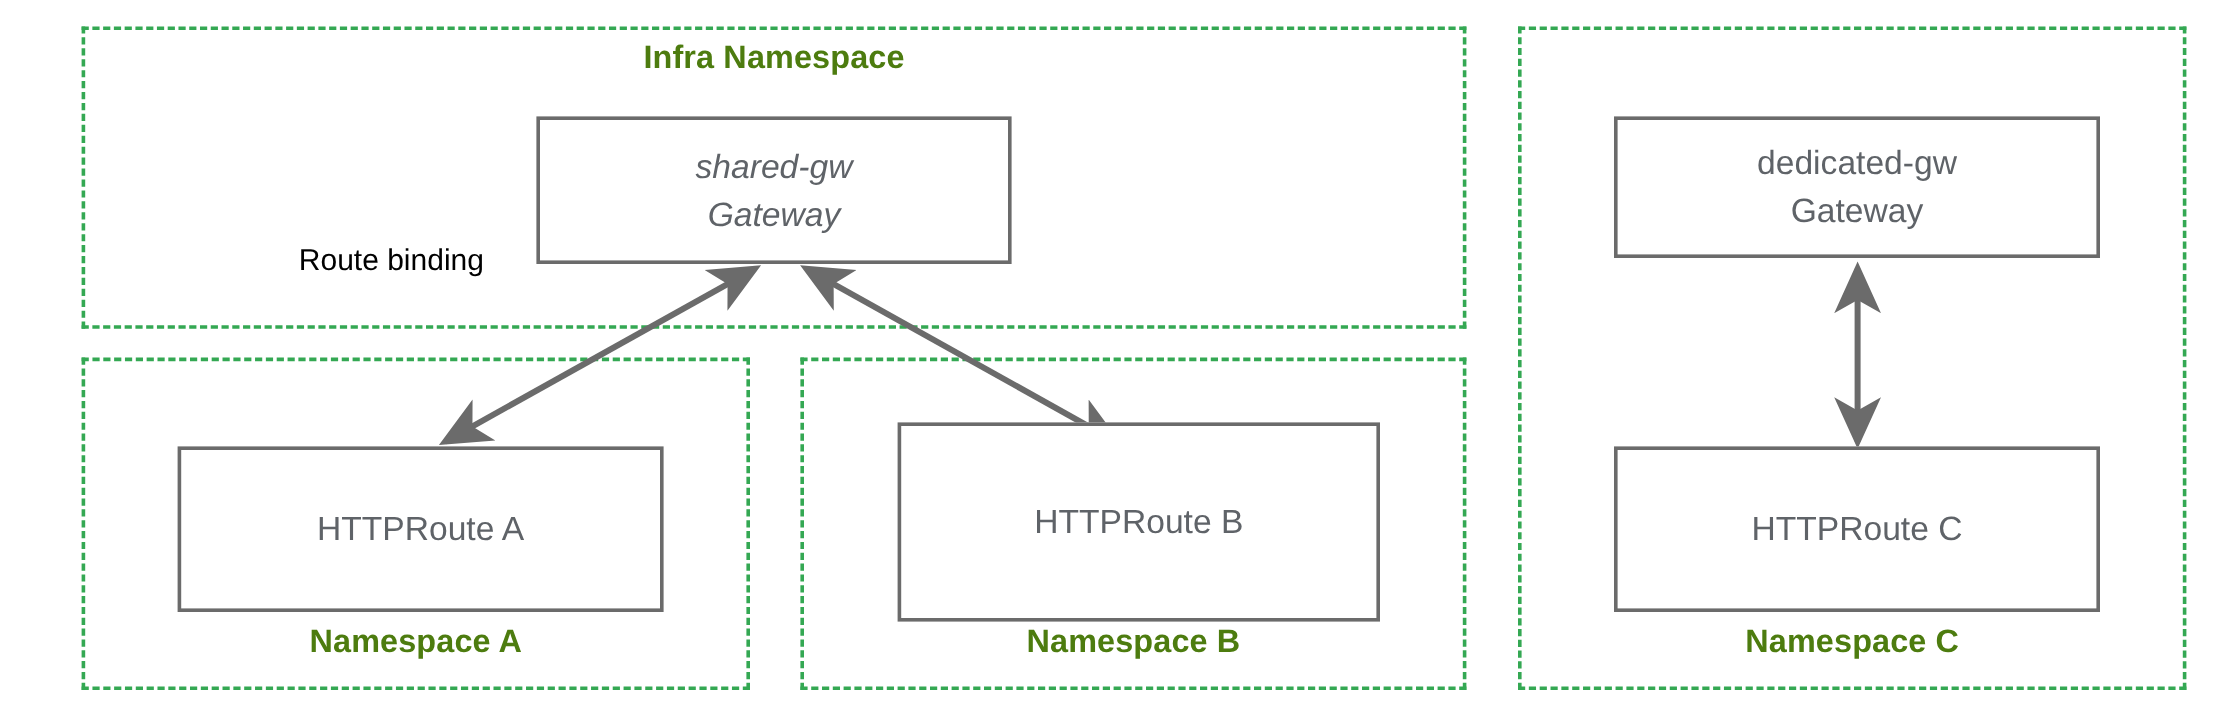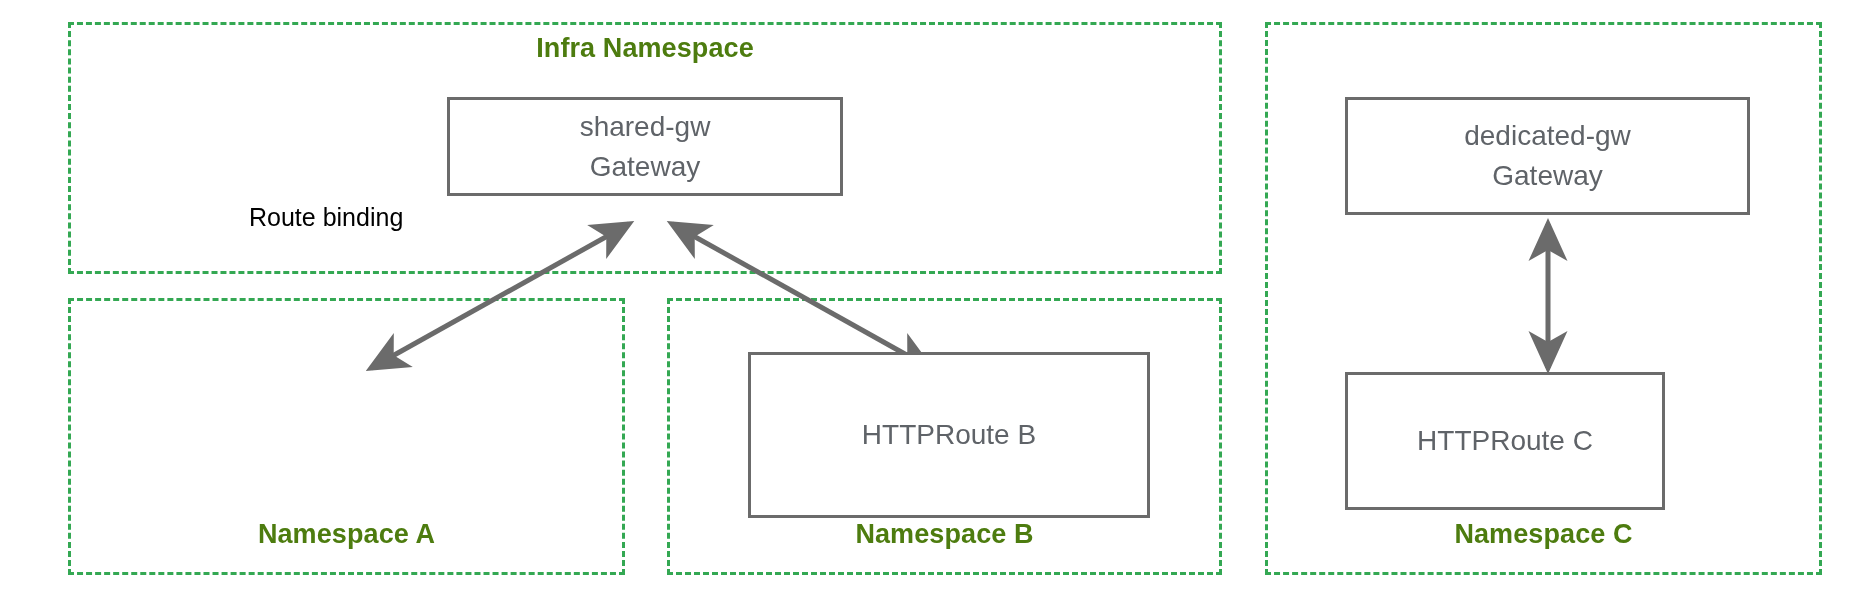--- a/index.html
+++ b/index.html
@@ -104,22 +104,23 @@
         <path d="M0,0.6 L8.6,4.5 L0,8.4 L2.2,4.5 Z" fill="#6b6b6b"></path>
       </marker>
     </defs>
     <g id="edge-lines" stroke="#6b6b6b" stroke-width="5" fill="none">
         <line x1="371" y1="368" x2="629" y2="224" marker-end="url(#ah)" marker-start="url(#ah-start)"></line>
         <line x1="930" y1="368" x2="672" y2="224" marker-end="url(#ah)" marker-start="url(#ah-start)"></line>
         <line x1="1548" y1="368" x2="1548" y2="224" marker-end="url(#ah)" marker-start="url(#ah-start)"></line>
       </g>
   </svg>
 
-  <div class="node" id="node-shared-gw" style="left: 447px; top: 97px; width: 396px; height: 99px;">shared-gw
+  <div class="node" id="node-shared-gw" style="left: 447px; top: 97px; width: 396px; height: 123px; font-style: italic;">shared-gw
 Gateway</div>
   <div class="node" id="node-dedicated-gw" style="left: 1345px; top: 97px; width: 405px; height: 118px;">dedicated-gw
 Gateway</div>
+  <div class="node" id="node-httproute-a" style="left: 148px; top: 372px; width: 405px; height: 138px;">HTTPRoute A</div>
   <div class="node" id="node-httproute-b" style="left: 748px; top: 352px; width: 402px; height: 166px;">HTTPRoute B</div>
-  <div class="node" id="node-httproute-c" style="left: 1345px; top: 372px; width: 320px; height: 138px;">HTTPRoute C</div>
+  <div class="node" id="node-httproute-c" style="left: 1345px; top: 372px; width: 405px; height: 138px;">HTTPRoute C</div>
 
   <div class="edge-label" id="edge-label-0" style="left: 249px; top: 203px;">Route binding</div>
 
 </div>
 
 </body></html>

